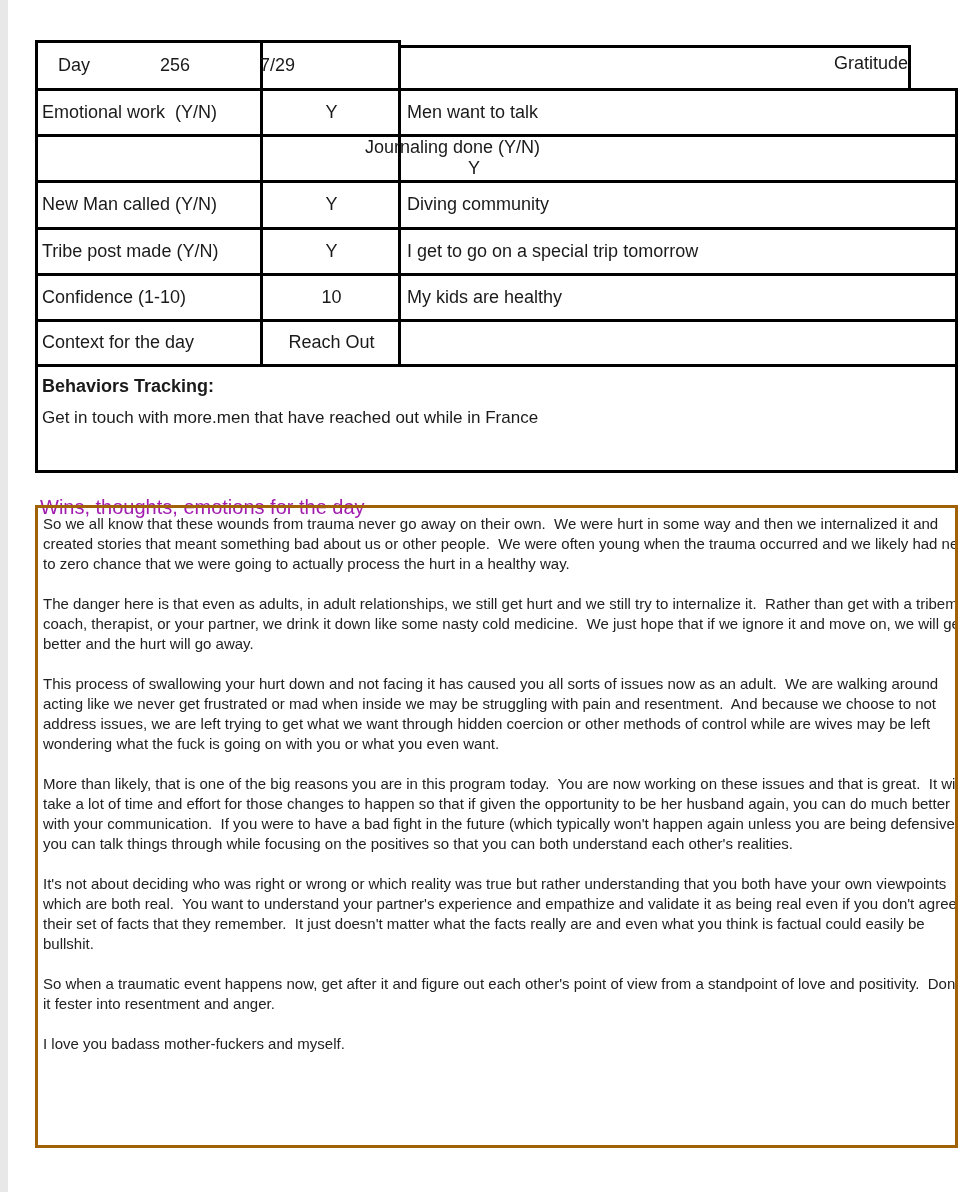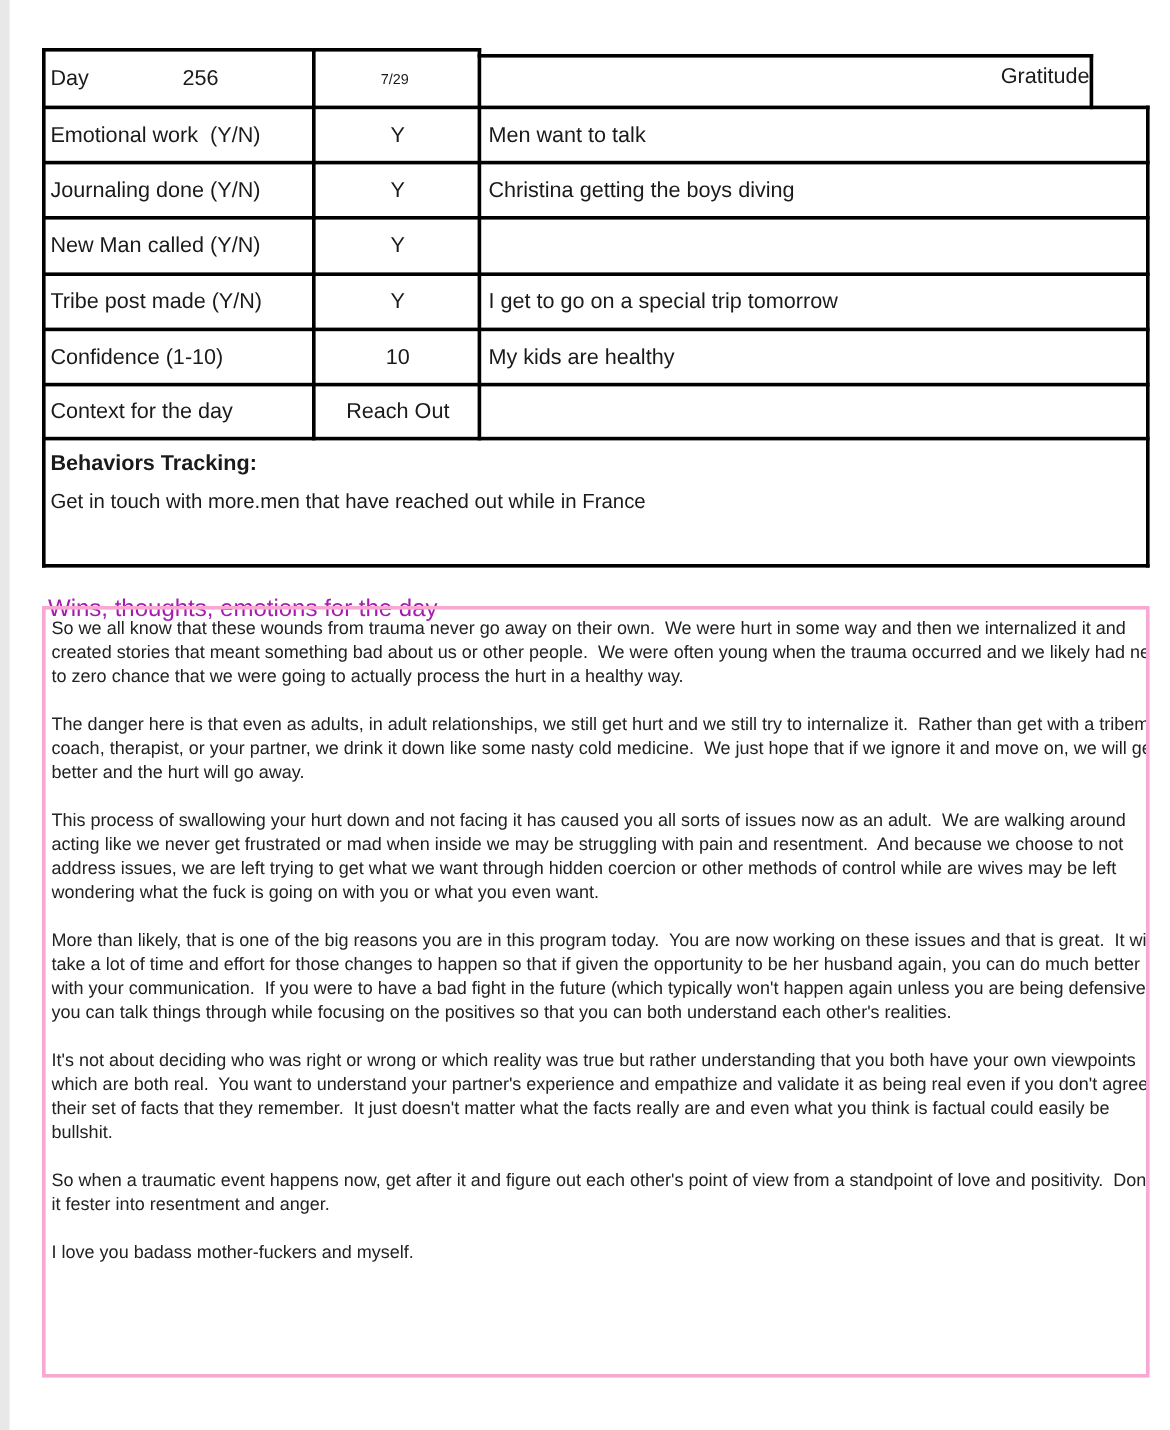--- a/index.html
+++ b/index.html
@@ -10,33 +10,33 @@
   .hline{position:absolute;height:3px;background:#000;}
   .vline{position:absolute;width:3px;background:#000;}
   
   .trow{position:absolute;left:38px;width:872px;height:43px;display:flex;align-items:center;}
   .cell-label{width:222px;padding-left:4px;font-size:18px;white-space:pre;overflow:hidden;}
   .cell-value{width:135px;text-align:center;font-size:18px;white-space:pre;}
   .cell-grat{flex:1;padding-left:8px;font-size:18px;white-space:pre;overflow:hidden;}
   
   .dayrow{position:absolute;left:38px;top:43px;width:360px;height:45px;display:flex;align-items:center;}
   .daycell{width:222px;display:flex;align-items:center;}
-  .daylabel{padding-left:4px;font-size:18px;white-space:pre;}
+  .daylabel{padding-left:20px;font-size:18px;white-space:pre;}
   .dayvalue{flex:1;text-align:center;font-size:18px;}
-  .datecell{flex:1;text-align:center;font-size:12px;}
+  .datecell{flex:1;font-size:18px;}
   .grathdr{position:absolute;left:401px;top:53px;width:507px;text-align:right;font-size:18px;}
   
   .bhv-title{position:absolute;left:42px;top:376px;font-size:18px;font-weight:600;white-space:pre;}
   .bhv-note{position:absolute;left:42px;top:408px;font-size:17px;white-space:pre;}
   
   .wins-title{position:absolute;left:40px;top:496px;font-size:20px;color:#a21caf;white-space:pre;}
   
   .jbox{
     position:absolute;left:35px;top:505px;width:923px;height:643px;
-    border:3px solid #f9a8d4;box-sizing:border-box;padding:6px 0 0 5px;overflow:hidden;
+    border:3px solid #a16207;box-sizing:border-box;padding:6px 0 0 5px;overflow:hidden;
   }
   .jline{height:20px;line-height:20px;font-size:15px;color:#222;white-space:pre;overflow:hidden;}
   .jspace{height:20px;}
   .strip{position:absolute;left:0;top:0;width:8px;height:1192px;}
 </style>
 </head>
 <body>
 
 <div id="screen">
 
@@ -66,28 +66,29 @@
     </div>
     <div class="datecell">7/29</div>
   </div>
   <div class="grathdr">Gratitude</div>
 
   <div class="trow" style="top:91px;">
     <div class="cell-label">Emotional work  (Y/N)</div>
     <div class="cell-value">Y</div>
     <div class="cell-grat">Men want to talk</div>
   </div>
-  <div class="trow" style="top:137px;">
+  <div class="trow" style="top:137px;flex-direction:column;">
     <div class="cell-label">Journaling done (Y/N)</div>
     <div class="cell-value">Y</div>
     <div class="cell-grat">Christina getting the boys diving</div>
   </div>
   <div class="trow" style="top:183px;">
     <div class="cell-label">New Man called (Y/N)</div>
     <div class="cell-value">Y</div>
+    <div class="cell-grat">Diving community</div>
   </div>
   <div class="trow" style="top:230px;">
     <div class="cell-label">Tribe post made (Y/N)</div>
     <div class="cell-value">Y</div>
     <div class="cell-grat">I get to go on a special trip tomorrow</div>
   </div>
   <div class="trow" style="top:276px;">
     <div class="cell-label">Confidence (1-10)</div>
     <div class="cell-value">10</div>
     <div class="cell-grat">My kids are healthy</div>

